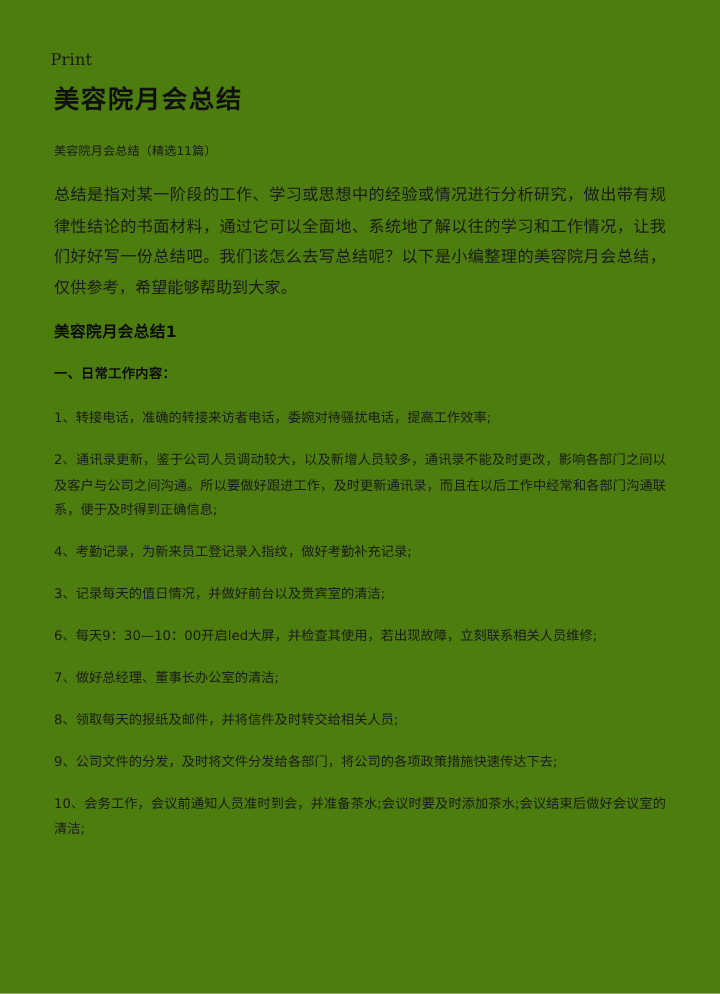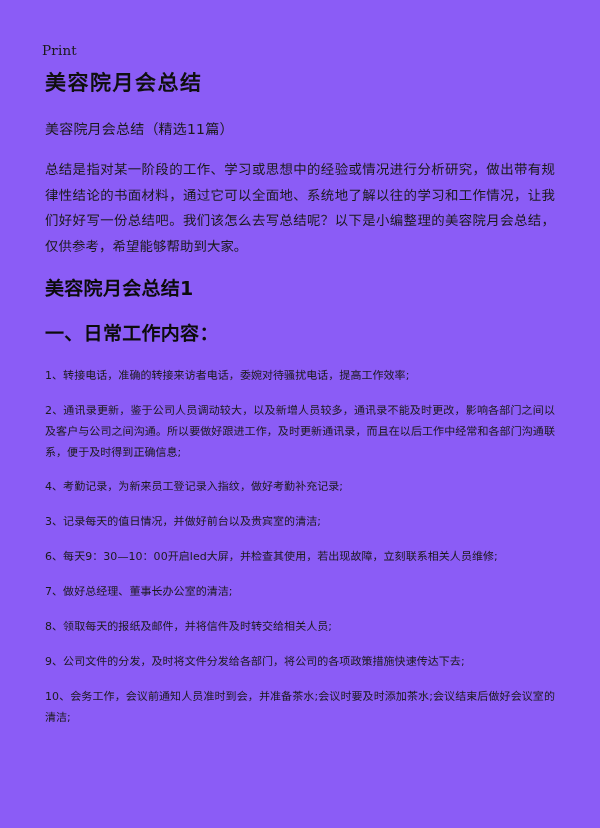--- a/index.html
+++ b/index.html
@@ -13,21 +13,21 @@
     height: 828px;
     overflow: hidden;
     font-family: "DejaVu Sans", "Liberation Sans", sans-serif;
     color: #1b1b1b;
     -webkit-font-smoothing: antialiased;
   }
   .page {
     position: relative;
     width: 600px;
     height: 828px;
-    background: #8b5cf6;
+    background: #4d7c0f;
     box-sizing: border-box;
     padding: 0;
   }
   .print-bar {
     position: absolute;
     top: 44px;
     left: 42px;
     font-family: "DejaVu Serif", "Liberation Serif", serif;
     font-size: 13.5px;
     line-height: 1;
@@ -44,45 +44,45 @@
   .doc-title {
     font-family: "DejaVu Sans", "Liberation Sans", sans-serif;
     font-size: 21px;
     font-weight: 700;
     letter-spacing: 1.5px;
     color: #101010;
     margin: 0 0 22px 0;
     line-height: 1.3;
   }
   .subtitle {
-    font-size: 14px;
+    font-size: 10px;
     line-height: 1.55;
     color: #1b1b1b;
     margin: 0 0 13px 0;
     letter-spacing: 0.2px;
   }
   .intro {
     font-size: 13.4px;
     line-height: 1.92;
     color: #1b1b1b;
     margin: 16px 0 14px 0;
     text-align: justify;
     text-justify: inter-ideograph;
     letter-spacing: 0.1px;
   }
   .section-title {
-    font-size: 19px;
+    font-size: 13px;
     font-weight: 700;
     color: #0c0c0c;
     margin: 0 0 17px 0;
     line-height: 1.5;
     letter-spacing: 0.3px;
   }
   .section-heading {
-    font-size: 19px;
+    font-size: 11px;
     font-weight: 700;
     color: #0c0c0c;
     margin: 0 0 18px 0;
     line-height: 1.5;
     letter-spacing: 0.3px;
   }
   .item {
     font-size: 11px;
     line-height: 1.9;
     color: #1b1b1b;

